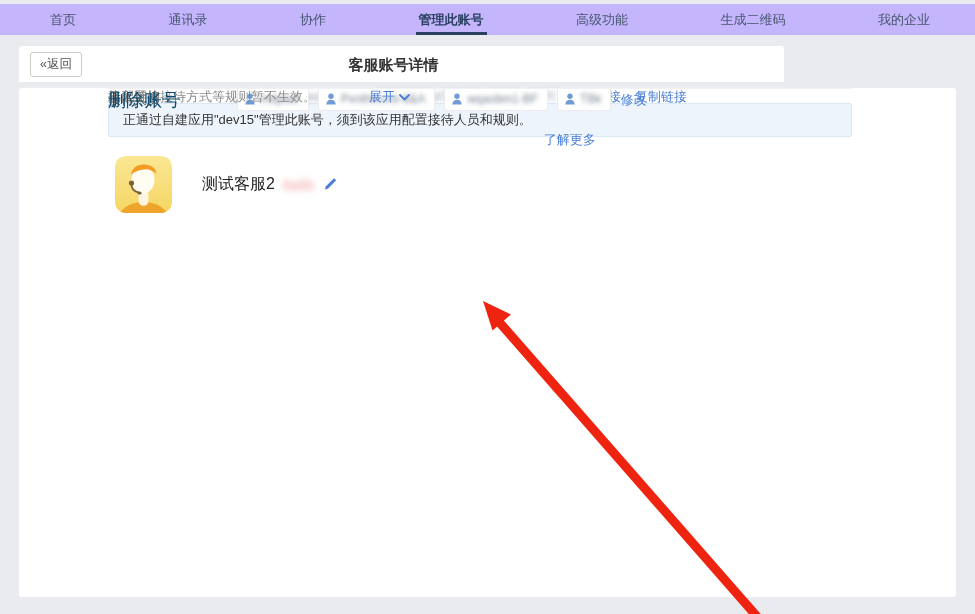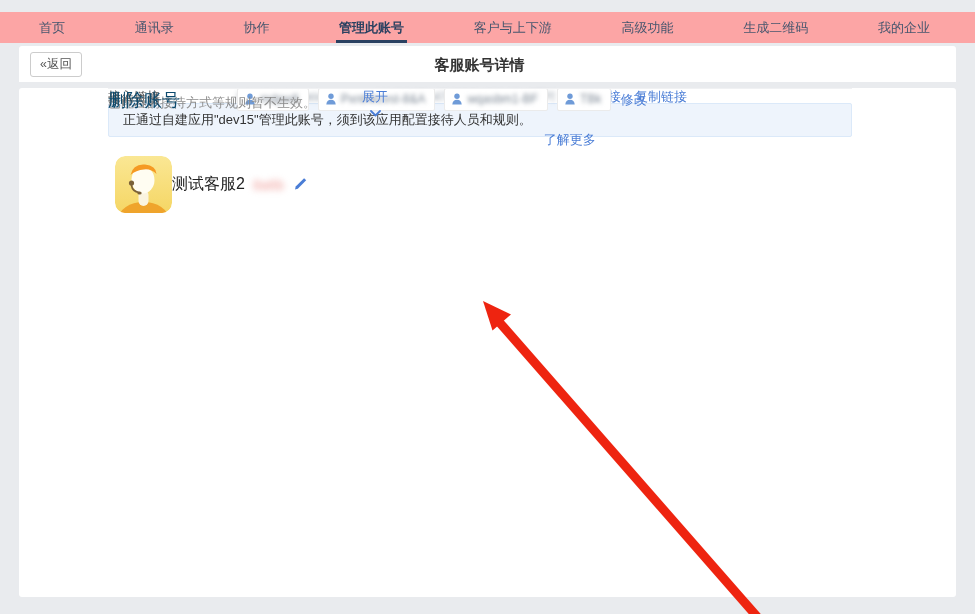--- a/index.html
+++ b/index.html
@@ -5,36 +5,36 @@
   * { margin:0; padding:0; box-sizing:border-box; }
   html,body { width:975px; height:614px; }
   body {
     position:relative; overflow:hidden;
     background:#e9ebee;
     font-family:"Liberation Sans","DejaVu Sans",sans-serif;
     color:#333;
   }
   
   .topnav {
-    position:absolute; top:12px; left:0; width:975px; height:31px;
-    background:#fca5a5; display:flex; align-items:stretch;
-    justify-content:space-between; padding:0 45px 0 39px;
+    position:absolute; top:4px; left:0; width:975px; height:31px;
+    background:#c4b5fd; display:flex; align-items:stretch;
+    justify-content:space-between; padding:0 45px 0 50px;
   }
   .nav-item {
     font-size:13px; color:#46566e; line-height:31px;
     position:relative; cursor:pointer; white-space:nowrap;
   }
   .nav-item.active { color:#2a4161; font-weight:bold; }
   .nav-item.active::after {
     content:""; position:absolute; left:-3px; right:-3px; bottom:0;
     height:3px; background:#2a4161;
   }
   
   .header-bar {
-    position:absolute; left:19px; top:46px; width:937px; height:36px;
+    position:absolute; left:19px; top:46px; width:765px; height:36px;
     background:#fff; border-radius:3px 3px 0 0;padding-left:8px;
   }
   .back-btn {
     position:absolute; left:11px; top:6px;
     font-size:12.5px; color:#555; background:#fff;
     border:1px solid #ccc; border-radius:3px;
     padding:3px 9px; cursor:pointer;
   }
   .page-title {
     position:absolute; left:0; right:16px; top:10px; text-align:center;
@@ -48,21 +48,21 @@
   .banner {
     position:absolute; left:89px; top:15px; width:744px; height:34px;
     background:#eef4fc; border:1px solid #dbe9f9; border-radius:2px;
     display:flex; align-items:center; padding:0 14px;
     font-size:13px; color:#333;
   }
   a.link { color:#4a7dd6; text-decoration:none; cursor:pointer; }
   .banner .link { margin-left:12px;margin-top:40px; }
   .profile { position:absolute; left:96px; top:68px; display:flex; align-items:center; }
   .avatar { width:57px; height:57px; border-radius:10px; overflow:hidden; display:block; }
-  .profile-name { font-size:16px; color:#222; display:flex; align-items:center; }
+  .profile-name { margin-left:30px; font-size:16px; color:#222; display:flex; align-items:center; }
   .redacted-pink {
     margin-left:8px; font-size:14px; color:#efa09c;
     filter:blur(3px); user-select:none;
   }
   .edit-icon { margin-left:10px; cursor:pointer; display:inline-block; }
   .field-row {
     position:absolute; left:89px; display:flex; align-items:center;
     font-size:13px;
   }
   .field-label { width:129px; color:#555; flex:none; }
@@ -81,33 +81,32 @@
     max-width:318px; overflow:hidden; white-space:nowrap;
     user-select:none; margin-right:14px;
   }
   .row-link .link { margin-right:14px; }
   .chip {
     display:inline-flex; align-items:center; gap:5px;
     border:1px solid #ebebeb; border-radius:2px; background:#fff;
     padding:3px 9px 4px 7px; margin-right:9px; height:23px;
   }
   .chip-text { font-size:12px; color:#7c8794; filter:blur(2.2px); user-select:none; white-space:nowrap; }
-  .rules-toggle { margin-left:4px; display:inline-flex; align-items:center; gap:4px;flex-direction:column; }
+  .rules-toggle { margin-left:11px; display:inline-flex; align-items:center; gap:4px; }
   .delete-link { color:#0c4a6e; font-size:18px; cursor:pointer; }
   .arrow-overlay { position:absolute; top:0; left:0; pointer-events:none; z-index:50; }
 </style>
 </head>
 <body>
 
 <div class="topnav">
   <div class="nav-item">首页</div>
   <div class="nav-item">通讯录</div>
   <div class="nav-item">协作</div>
   <div class="nav-item active">管理此账号</div>
-  <div class="nav-item">客户与上下游</div>
   <div class="nav-item">高级功能</div>
   <div class="nav-item">生成二维码</div>
   <div class="nav-item">我的企业</div>
 </div>
 
 <div class="header-bar">
   <button class="back-btn">«返回</button>
   <div class="page-title">客服账号详情</div>
 </div>
 

